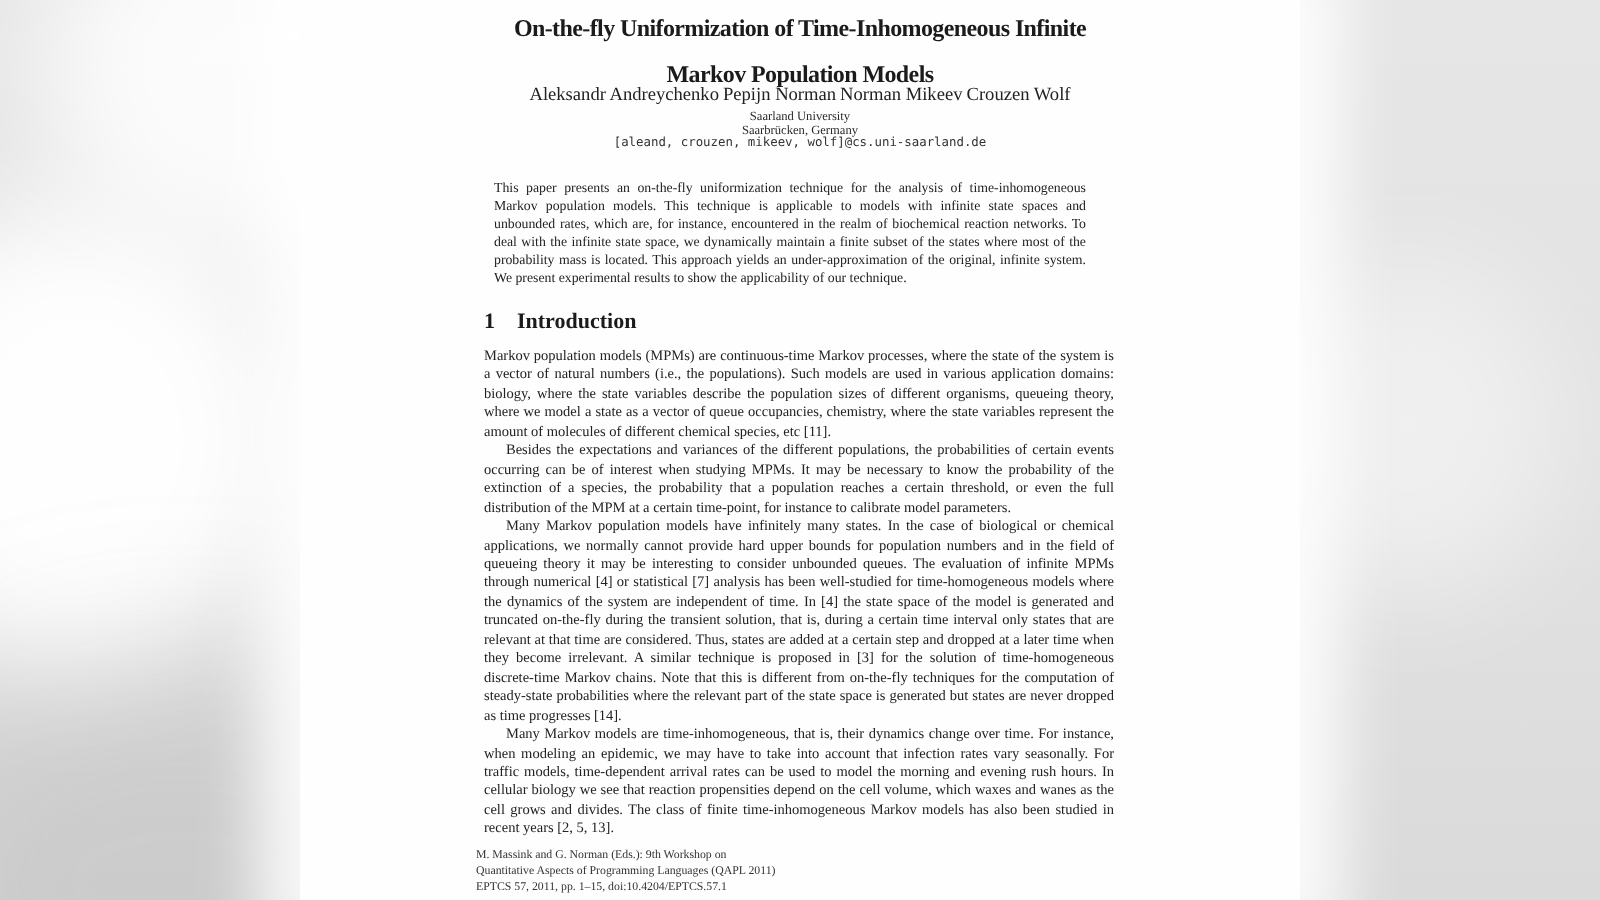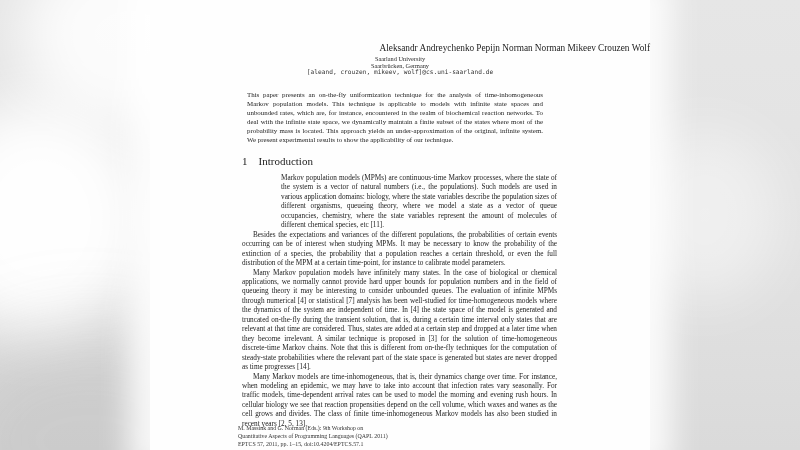--- a/index.html
+++ b/index.html
@@ -33,21 +33,21 @@
     position: absolute; top: 3px; left: 0; width: 500px;
     text-align: center;
     font-weight: bold;
     font-size: 12px; letter-spacing: -0.3px;
     line-height: 22.5px;
     color: #1b1b1b;
   }
 
   .authors-row {
     position: absolute; top: 43px; left: 0; width: 500px;
-    display: flex; justify-content: flex-end; gap: 2px;
+    display: flex; justify-content: center; gap: 2px;
     font-size: 9.3px; color: #222;
   }
 
   .affil { position: absolute; left: 0; width: 500px; text-align: center; font-size: 6.3px; color: #2a2a2a; }
   .affil-1 { top: 55px; }
   .affil-2 { top: 61.5px; }
 
   .email {
     position: absolute; top: 67.5px; left: 0; width: 500px;
     text-align: center;
@@ -57,50 +57,54 @@
 
   .abstract {
     position: absolute; top: 91px; left: 97px; width: 296px;
     font-size: 6.9px; line-height: 8.95px;
     text-align: justify;
     color: #222;
   }
 
   .section-heading {
     position: absolute; top: 155px; left: 92px;
-    font-size: 11px; font-weight: normal; color: #1b1b1b;
+    font-size: 11px; font-weight: bold; color: #1b1b1b;
   }
   .section-heading .sec-num { display: inline-block; margin-right: 11px; }
 
   .body-text {
     position: absolute; top: 174px; left: 92px; width: 315px;
     font-size: 7.25px; line-height: 9.45px;
     text-align: justify;
     hyphens: auto;
     color: #222;
   }
   .body-text p { margin: 0; text-indent: 11px; }
-  .body-text p.first { text-indent: 0; margin-left: 39px; }
+  .body-text p.first { text-indent: 0; }
 
   .footer-block {
     position: absolute; top: 424px; left: 88px;
     font-size: 5.9px; line-height: 8px;
     color: #333;
   }
 </style>
 </head>
 <body>
 
 <div class="blob blob-left-mid"></div>
 <div class="blob blob-top-left"></div>
 <div class="blob blob-right-mid"></div>
 <div class="shade-bottom-left"></div>
 
 <div class="page">
 
+  <div class="title-block">
+    <div>On-the-fly Uniformization of Time-Inhomogeneous Infinite</div>
+    <div>Markov Population Models</div>
+  </div>
 
   <div class="authors-row">
     <span>Aleksandr Andreychenko</span>
     <span>Pepijn Norman</span>
     <span>Norman Mikeev</span>
     <span>Crouzen Wolf</span>
   </div>
 
   <div class="affil affil-1">Saarland University</div>
   <div class="affil affil-2">Saarbrücken, Germany</div>

